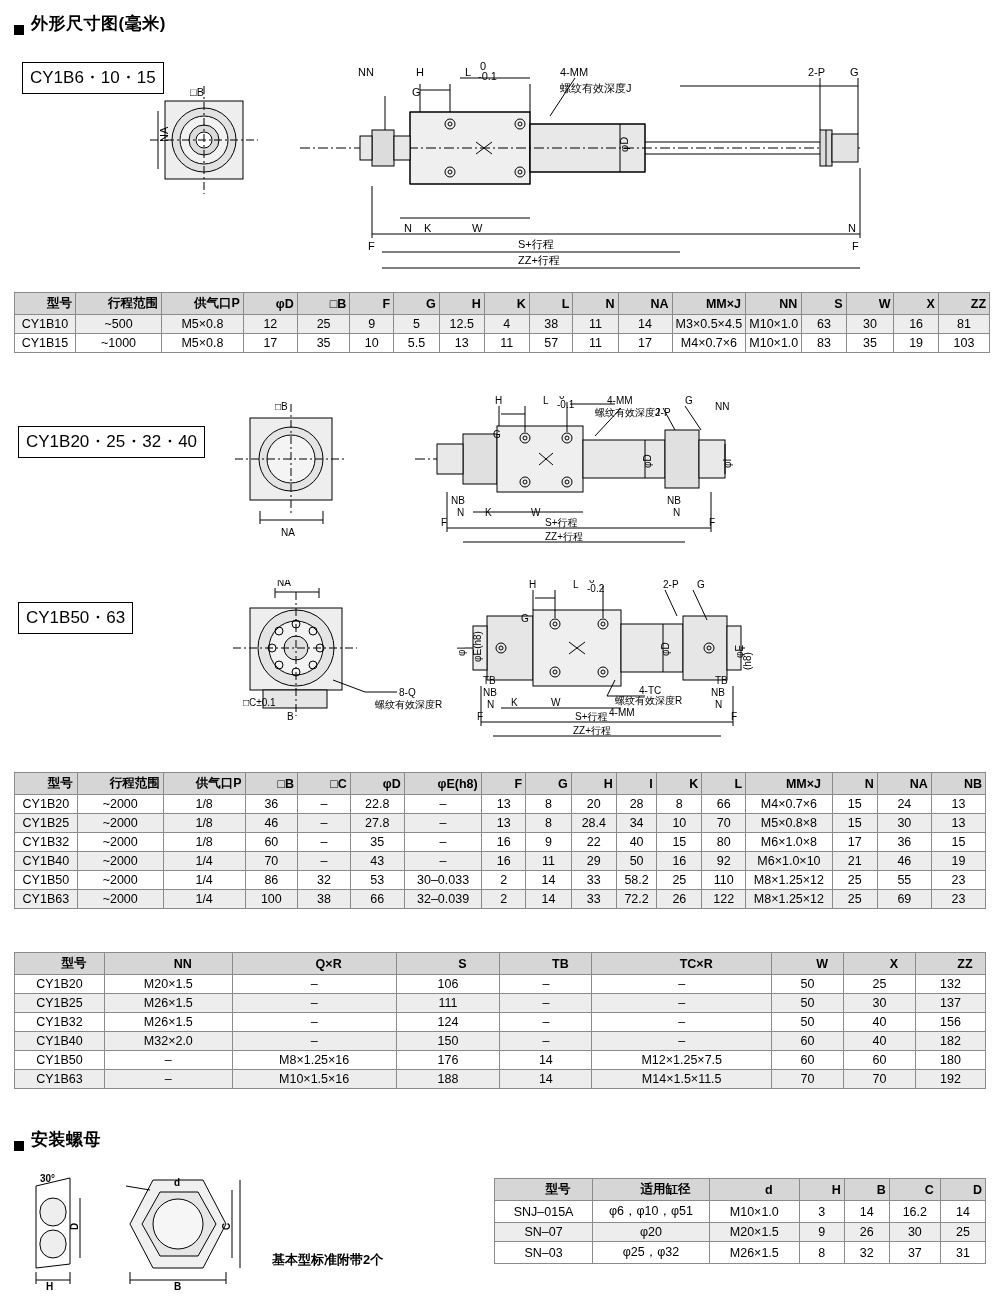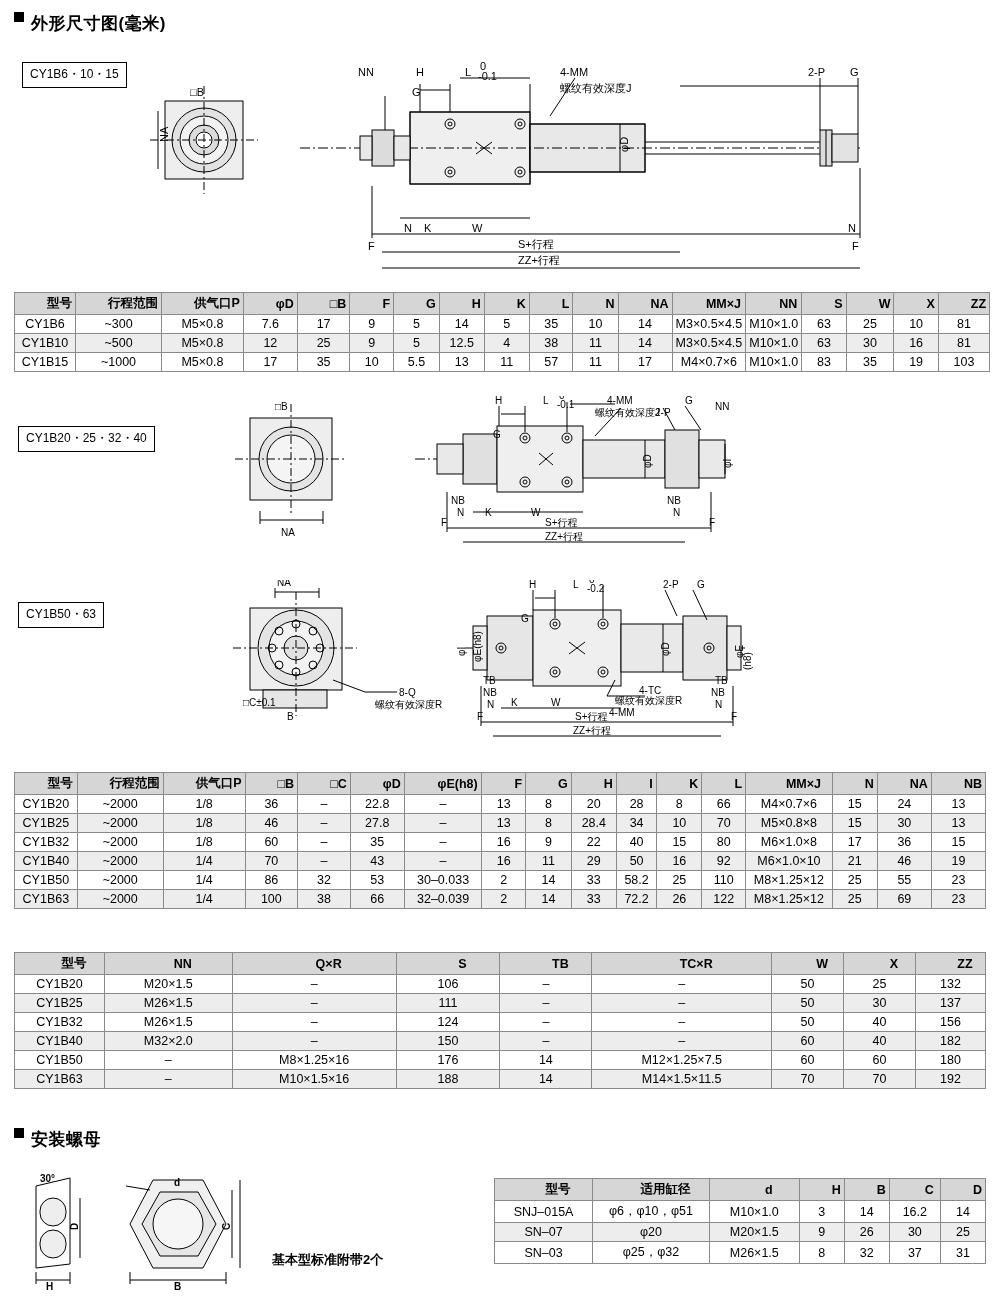--- a/index.html
+++ b/index.html
@@ -11,31 +11,31 @@
     position:relative;
     overflow:hidden;
   }
   .page{position:relative;width:1000px;height:1300px;}
 
   
   .sec-head{
     position:absolute;
     font-size:17px;font-weight:bold;
     letter-spacing:.5px;
-    display:flex;align-items:flex-start;gap:7px;
+    display:flex;align-items:flex-end;gap:7px;
   }
   .sec-head .sq{
     display:inline-block;width:10px;height:10px;background:#000;
   }
 
   
   .lbl-box{
     position:absolute;
     border:1px solid #000;
-    font-size:12px;
+    font-size:17px;
     padding:3px 7px 4px 7px;
     background:#fff;
     white-space:nowrap;
   }
 
   
   table.spec{
     position:absolute;
     border-collapse:collapse;
     font-size:12.5px;
@@ -180,40 +180,20 @@
         <th style="width:40px">NA</th>
         <th style="width:128px">MM×J</th>
         <th style="width:96px">NN</th>
         <th style="width:38px">S</th>
         <th style="width:38px">W</th>
         <th style="width:38px">X</th>
         <th style="width:40px">ZZ</th>
       </tr>
     </thead>
     <tbody>
-      <tr>
-        <td>CY1B6</td>
-        <td>~300</td>
-        <td>M5×0.8</td>
-        <td>7.6</td>
-        <td>17</td>
-        <td>9</td>
-        <td>5</td>
-        <td>14</td>
-        <td>5</td>
-        <td>35</td>
-        <td>10</td>
-        <td>14</td>
-        <td>M3×0.5×4.5</td>
-        <td>M10×1.0</td>
-        <td>63</td>
-        <td>25</td>
-        <td>10</td>
-        <td>81</td>
-      </tr>
       <tr class="alt">
         <td>CY1B10</td>
         <td>~500</td>
         <td>M5×0.8</td>
         <td>12</td>
         <td>25</td>
         <td>9</td>
         <td>5</td>
         <td>12.5</td>
         <td>4</td>

